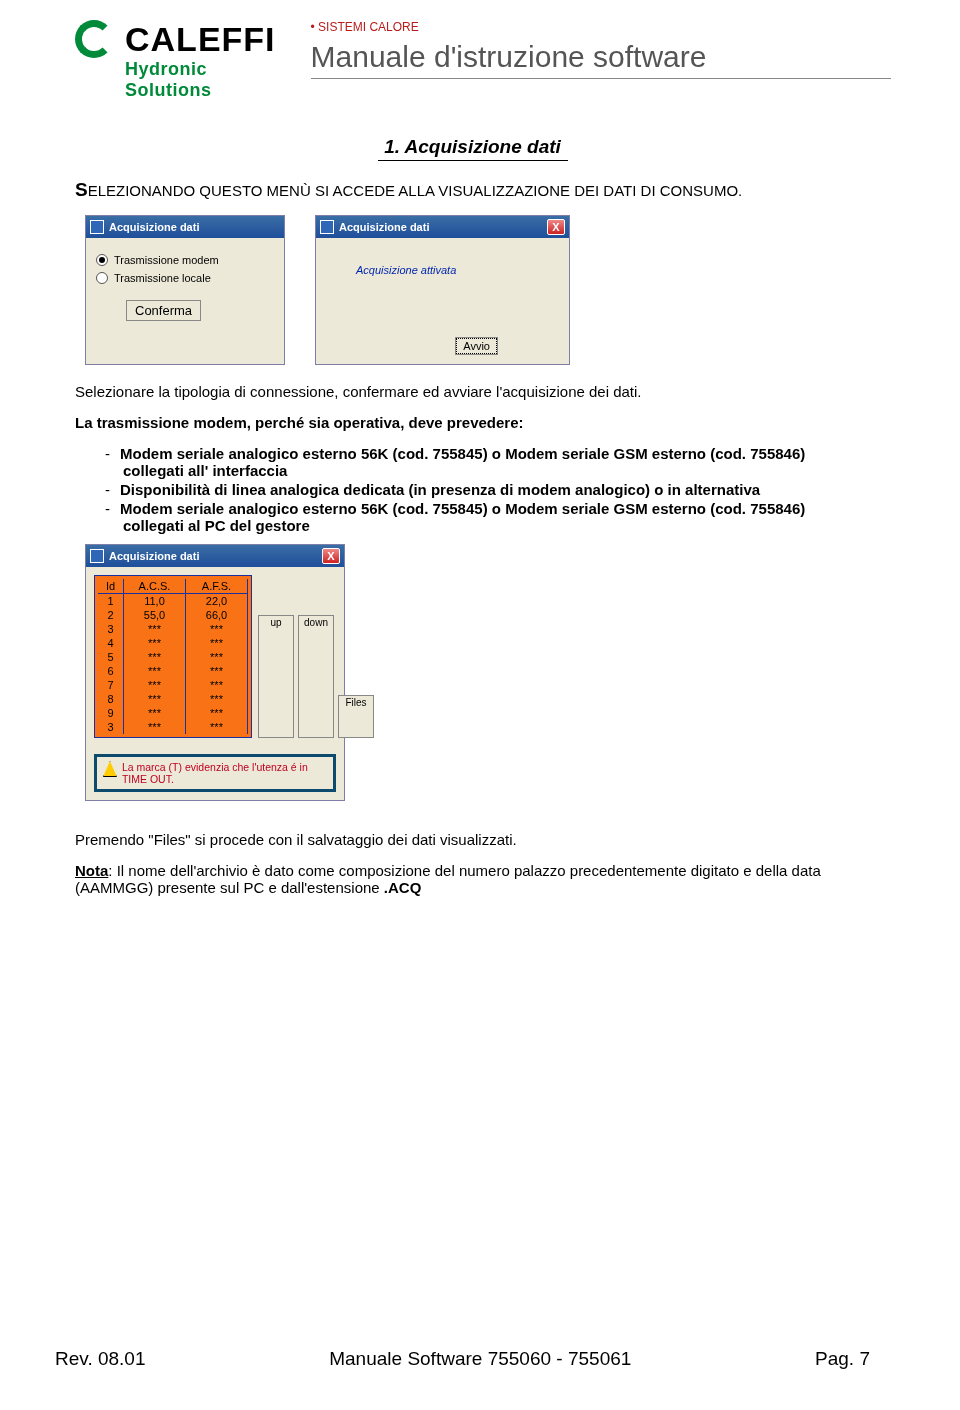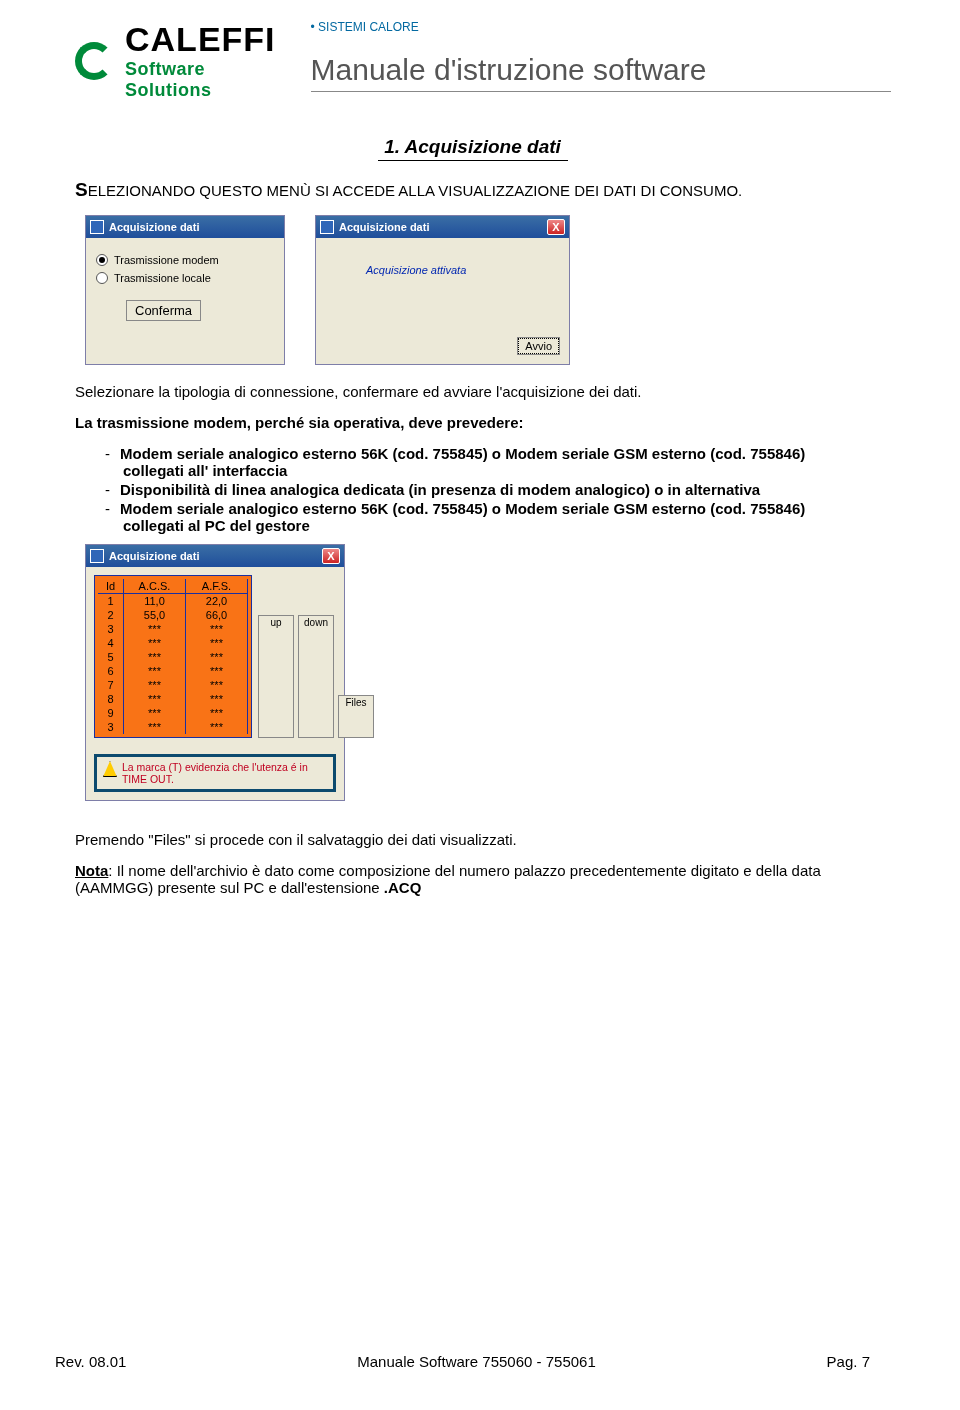--- a/index.html
+++ b/index.html
@@ -1,26 +1,26 @@
 <!DOCTYPE html>
 <html><head>
 <meta charset="utf-8">
 <style>
   * { box-sizing: border-box; margin: 0; padding: 0; }
   body { width: 960px; height: 1410px; background: #fff; font-family: Arial, Helvetica, sans-serif; position: relative; color: #000; }
   .page { padding: 20px 90px 0 75px; }
   .header-row { display: flex; align-items: flex-start; }
-  .logo { display: flex; gap: 6px; align-items: center; }
+  .logo { display: flex; gap: 6px; align-items: flex-start; }
   .logo-mark { display: flex; flex-direction: column; gap: 2px; }
   .logo-c { width: 38px; height: 38px; border: 7px solid #008a3a; border-radius: 50%; border-right-color: transparent; }
   .brand-stack { display: flex; flex-direction: column; margin-left: 6px; }
   .brand { font-weight: 900; font-size: 34px; letter-spacing: 1px; color: #000; }
   .tagline { color: #008a3a; font-weight: 700; font-size: 18px; letter-spacing: 0.5px; }
   .header-right { margin-left: 35px; flex: 1; }
-  .sistemi { color: #0369a1; font-size: 12px; margin-bottom: 19px; }
+  .sistemi { color: #b91c1c; font-size: 12px; margin-bottom: 6px; }
   .manual-title { font-family: "Trebuchet MS", Arial, sans-serif; color: #555; font-size: 30px; }
   .hline { width: 580px; height: 1px; background: #888; margin-top: 4px; }
 
   .content { margin-top: 35px; }
   .section-title { text-align: center; font-style: italic; font-weight: 700; font-size: 19px; border-bottom: 1.5px solid #000; width: 190px; margin: 0 auto 18px auto; padding-bottom: 2px; }
   .intro { font-size: 15px; margin-bottom: 14px; }
   .intro .bigS { font-size: 19px; font-weight: 700; }
   .bold { font-weight: 700; }
 
   .windows-row { display: flex; gap: 30px; margin: 10px 0 18px 10px; }
@@ -31,21 +31,21 @@
   .closebtn { width: 18px; height: 16px; background: linear-gradient(#e88,#c22); color: #fff; font-weight: 700; text-align: center; line-height: 14px; border: 1px solid #fff; border-radius: 2px; font-size: 11px; }
   .win1 { width: 200px; }
   .win1 .body { padding: 10px; }
   .radio-row { display: flex; align-items: center; margin: 6px 0; gap: 6px; }
   .radio { width: 12px; height: 12px; border: 1px solid #555; border-radius: 50%; background: #fff; display: inline-flex; align-items: center; justify-content: center; }
   .radio.checked::after { content: ""; width: 6px; height: 6px; background: #000; border-radius: 50%; }
   .btn { background: #ece9d8; border: 1px solid #888; padding: 2px 8px; font-size: 13px; display: inline-block; }
   .win1 .conf { margin: 10px 0 0 30px; }
 
   .win2 { width: 255px; }
-  .win2 .body { padding: 14px 10px 10px 20px; height: 126px; display: flex; flex-direction: column; }
+  .win2 .body { padding: 14px 10px 10px 10px; height: 126px; display: flex; flex-direction: row; }
   .win2 .msg { font-style: italic; color: #0026b0; margin: 12px 0 0 30px; }
   .win2 .avvio { align-self: flex-end; margin-top: auto; border: 1px dotted #000; outline: 1px solid #888; padding: 1px 6px; background: #ece9d8; }
 
   .para { font-size: 15px; margin: 14px 0; }
   .list { margin: 6px 0 10px 30px; font-size: 15px; }
   .list li { margin: 2px 0; list-style: none; text-indent: -18px; padding-left: 18px; }
   .list li::before { content: "-"; margin-right: 10px; }
   .bullet-text { font-weight: 700; }
 
   .win3 { width: 260px; margin: 10px 0 0 10px; position: relative; }
@@ -61,34 +61,34 @@
   .side-btns { display: flex; gap: 4px; margin-top: 40px; }
   .sbtn { background: #ece9d8; border: 1px solid #888; font-size: 10px; width: 36px; text-align: center; padding: 1px 0; }
   .sbtn.filed { margin-top: 80px; }
   .warn { margin: 8px; border: 3px solid #0c4a6e; padding: 4px 6px; display: flex; align-items: flex-start; gap: 5px; }
   .warn-icon { width: 16px; height: 16px; background: #ffcc00; border: 1px solid #000; position: relative; clip-path: polygon(50% 0, 100% 100%, 0 100%); }
   .warn-text { color: #c00020; font-size: 10.5px; line-height: 1.15; }
 
   .after { margin-top: 30px; font-size: 15px; }
   .extension { font-weight: 700; }
 
-  .footer { position: absolute; bottom: 40px; left: 0; right: 0; display: flex; justify-content: space-between; padding: 0 90px 0 55px; font-size: 15px; }
+  .footer { position: absolute; bottom: 40px; left: 0; right: 0; display: flex; justify-content: space-between; padding: 0 90px 0 55px; font-size: 19px; }
 </style>
 </head>
 <body>
 
 <div class="page">
   <div class="header-row">
     <div class="logo">
       <div class="logo-mark">
         <div class="logo-c"></div>
       </div>
       <div class="brand-stack">
         <div class="brand">CALEFFI</div>
-        <div class="tagline">Software Solutions</div>
+        <div class="tagline">Hydronic Solutions</div>
       </div>
     </div>
     <div class="header-right">
       <div class="sistemi">• SISTEMI CALORE</div>
       <div class="manual-title">Manuale d'istruzione software</div>
       <div class="hline"></div>
     </div>
   </div>
 
   <div class="content">

